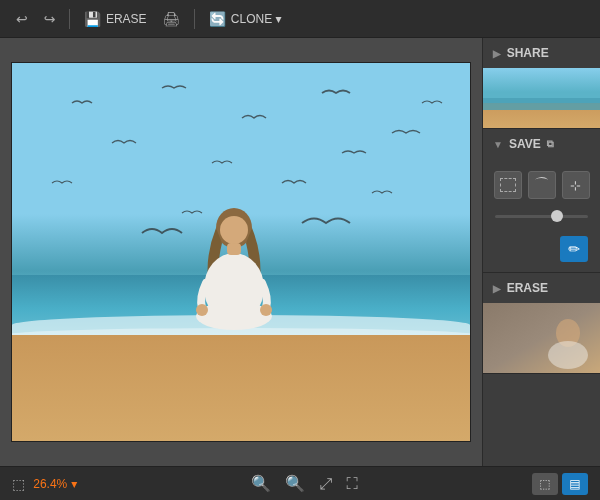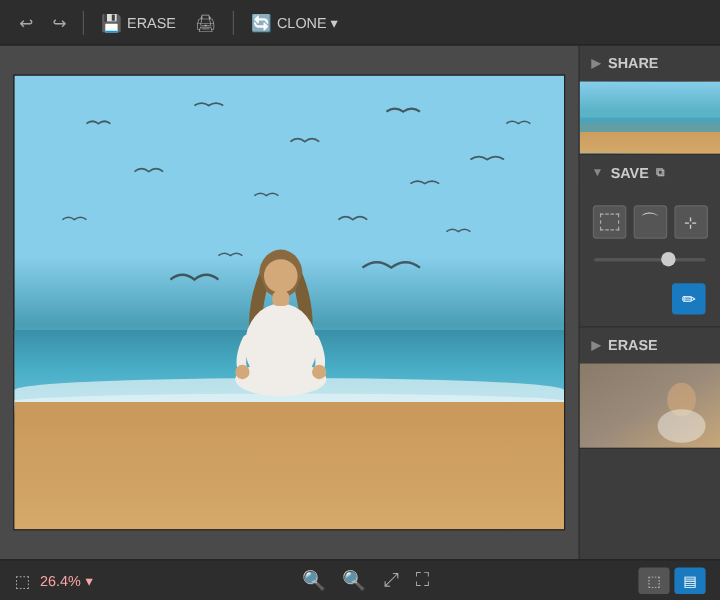--- a/index.html
+++ b/index.html
@@ -242,21 +242,21 @@
     }
     .status-left {
       display: flex;
       align-items: center;
       gap: 8px;
     }
     .zoom-display {
       display: flex;
       align-items: flex-start;
       gap: 4px;
-      color: #fca5a5;
+      color: #f97316;
       font-size: 12px;
     }
     .status-icons {
       display: flex;
       gap: 6px;
       align-items: center;
     }
     .status-icon-btn {
       color: #aaa;
       cursor: pointer;

